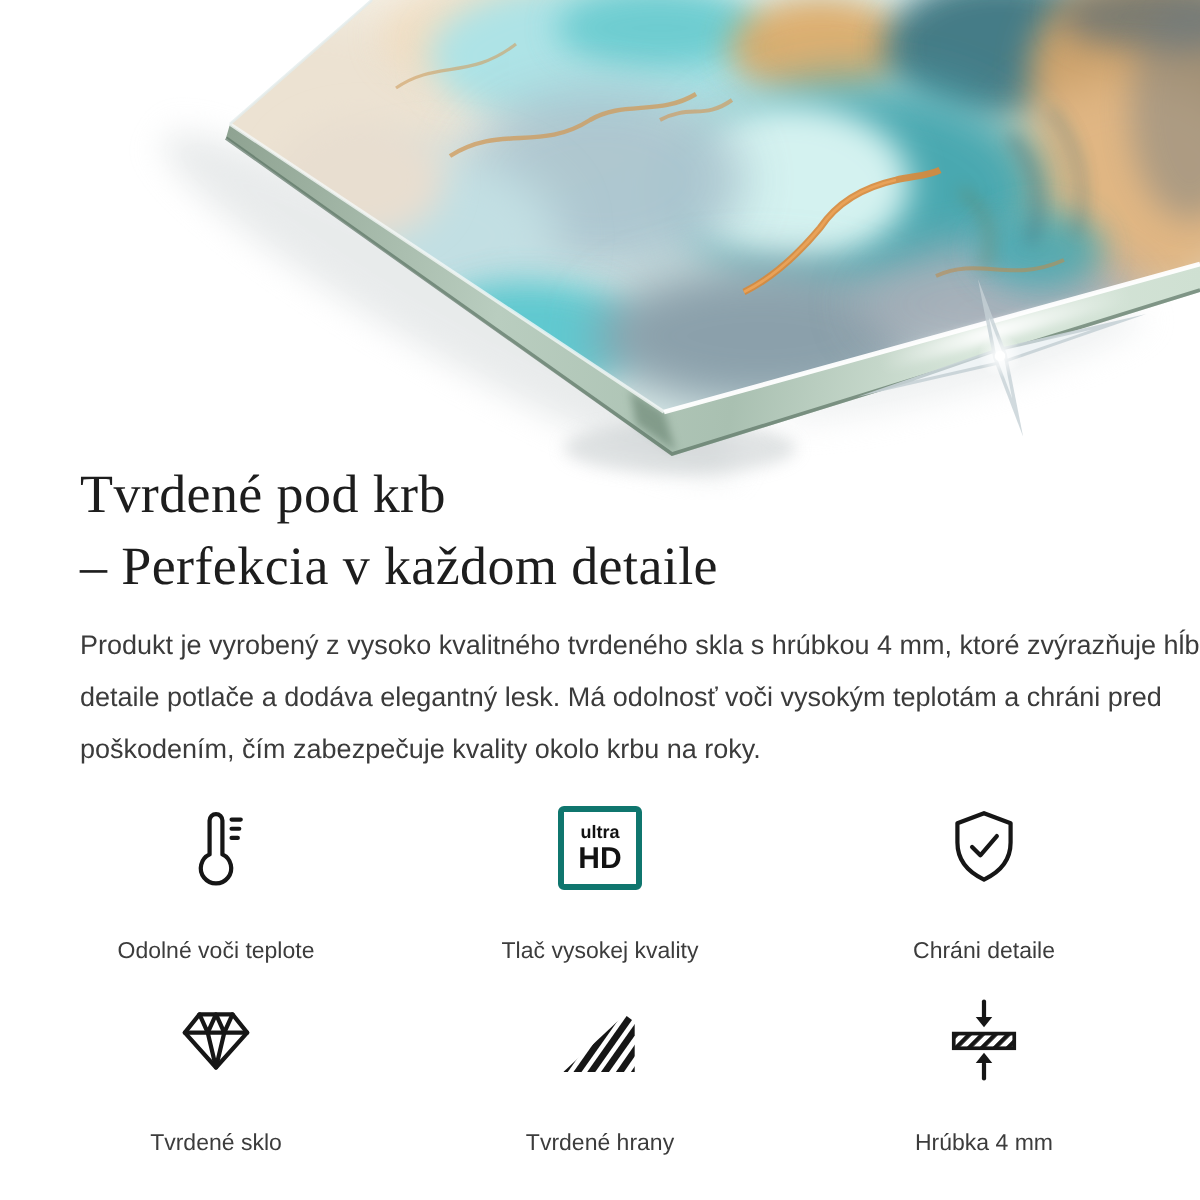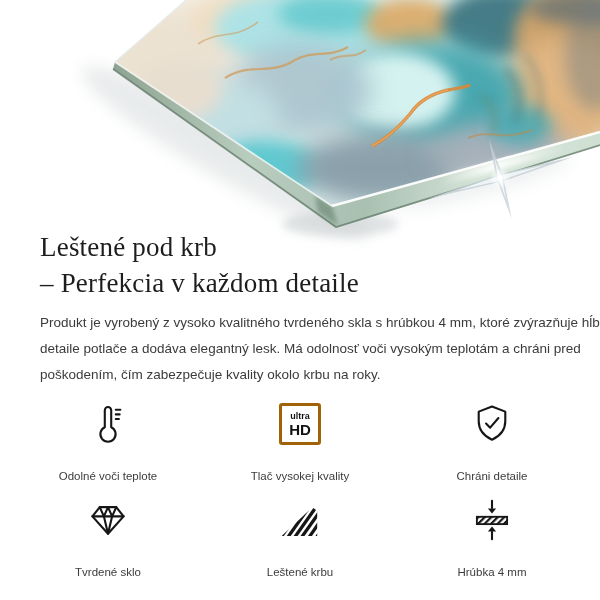--- a/index.html
+++ b/index.html
@@ -37,21 +37,21 @@
     display:grid;grid-template-columns:repeat(3,1fr);row-gap:16px;
   }
   .feature{display:flex;flex-direction:column;align-items:center;}
   .feature .icon-box{height:44px;display:flex;align-items:center;justify-content:center;}
   .feature .label{margin-top:24px;font-size:11.5px;color:#3c3c3c;white-space:nowrap;}
 
   .icon-stroke{stroke:#161616;fill:none;stroke-width:2.3;stroke-linecap:round;stroke-linejoin:round;}
 
   
   .uhd-box{
-    width:36px;height:36px;border:3px solid #a16207;border-radius:3px;
+    width:36px;height:36px;border:3px solid #0f766e;border-radius:3px;
     display:flex;flex-direction:column;align-items:center;justify-content:center;
     color:#121212;line-height:1;
   }
   .uhd-small{font-size:9px;font-weight:700;letter-spacing:0;}
   .uhd-large{font-size:15px;font-weight:800;margin-top:1px;letter-spacing:0;}
 </style>
 </head>
 <body>
 
 <div class="stage">
@@ -152,21 +152,21 @@
         <path d="M455 178 L500 175.5 L548 178 L500 180.5 Z" fill="#eef3f5"></path>
         <path d="M500 138 L503.5 178 L500 220 L496.5 178 Z" fill="#c6d1d6" opacity="0.8"></path>
         <path d="M500 158 L501.8 178 L500 200 L498.2 178 Z" fill="#f2f6f7"></path>
         <circle cx="500" cy="178" r="11" fill="url(#glowGrad)"></circle>
         <circle cx="500" cy="178" r="2.6" fill="#ffffff"></circle>
       </g>
     </svg>
   </div>
 
   <div class="title">
-    <div>Leštené pod krb</div>
+    <div>Tvrdené pod krb</div>
     <div>– Perfekcia v každom detaile</div>
   </div>
 
   <div class="desc">
     <div>Produkt je vyrobený z vysoko kvalitného tvrdeného skla s hrúbkou 4 mm, ktoré zvýrazňuje hĺbku</div>
     <div>detaile potlače a dodáva elegantný lesk. Má odolnosť voči vysokým teplotám a chráni pred</div>
     <div>poškodením, čím zabezpečuje kvality okolo krbu na roky.</div>
   </div>
 
   <div class="features">
@@ -224,21 +224,21 @@
           <g clip-path="url(#wedgeClip)" stroke="#161616" stroke-width="3.6">
             <path d="M1 46 L25 12"></path>
             <path d="M8.5 46 L32.5 12"></path>
             <path d="M16 46 L40 12"></path>
             <path d="M23.5 46 L47.5 12"></path>
             <path d="M31 47 L56 11"></path>
             <path d="M38.5 48 L62 14"></path>
           </g>
         </svg>
       </div>
-      <div class="label">Leštené krbu</div>
+      <div class="label">Tvrdené hrany</div>
     </div>
 
     <div class="feature">
       <div class="icon-box">
         <svg width="44" height="44" viewBox="0 0 48 48">
           <defs>
             <pattern id="hatchP" width="5" height="5" patternUnits="userSpaceOnUse" patternTransform="rotate(45)">
               <rect width="2.4" height="5" fill="#161616"></rect>
             </pattern>
           </defs>

